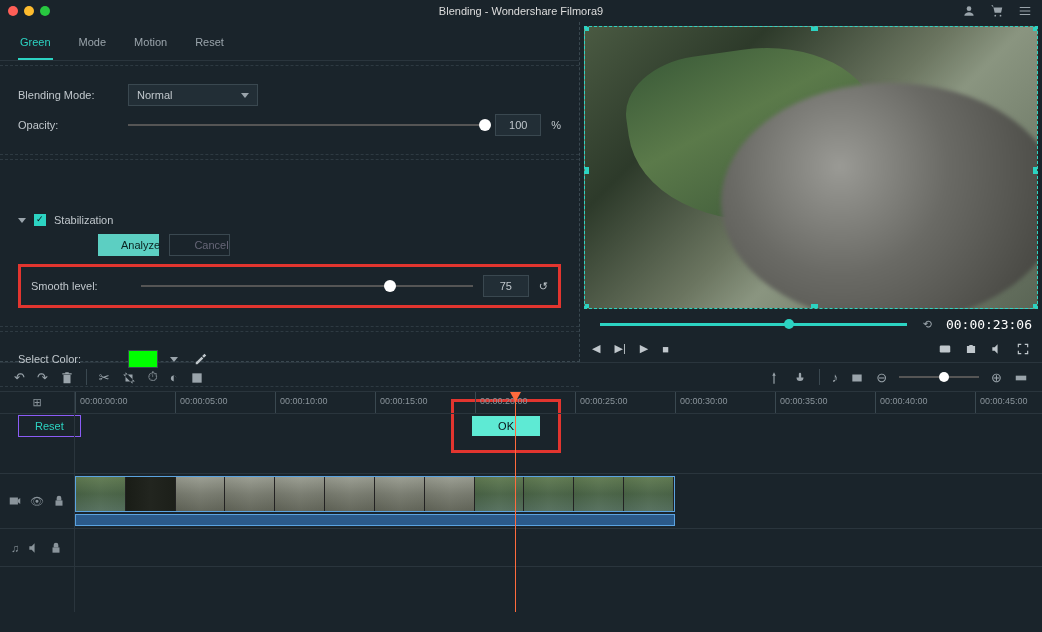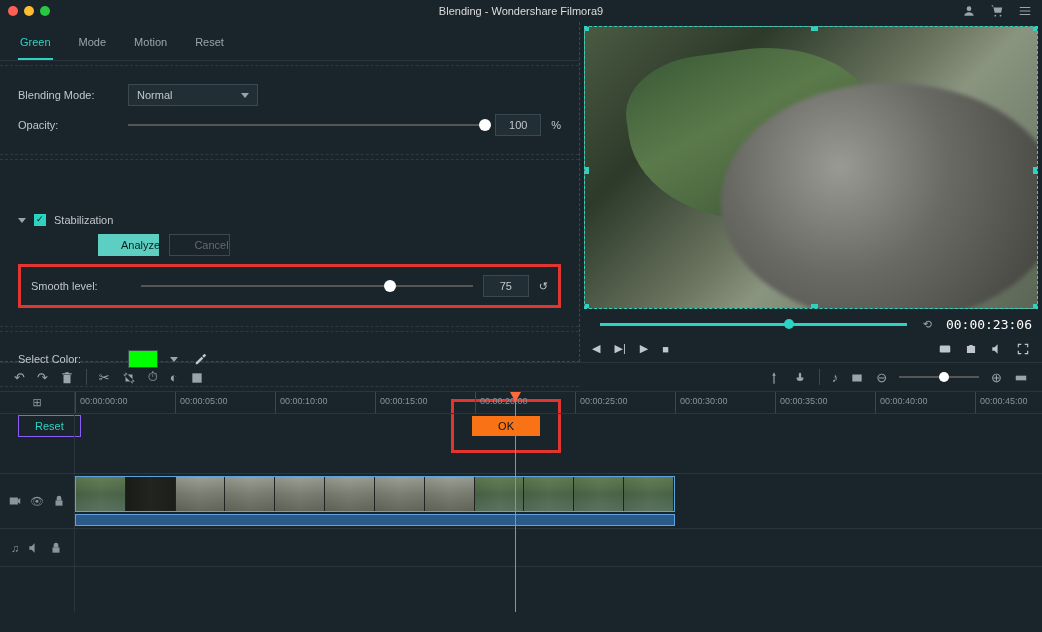--- a/index.html
+++ b/index.html
@@ -37,21 +37,21 @@
 .btn-analyze { background: #5ccfc2; color: #0b2220; }
 .btn-cancel { background: transparent; border: 1px solid #3a4850; color: #667; }
 .red-box { border: 3px solid #e2352f; }
 .undo-icon { cursor: pointer; color: #c0c7cc; }
 .color-swatch { width: 30px; height: 18px; background: #00ff00; border: 1px solid #3a4850; display: inline-block; }
 .swatch-arrow { display: inline-block; width: 0; height: 0; border-left: 4px solid transparent; border-right: 4px solid transparent; border-top: 5px solid #9aa4ab; vertical-align: middle; margin-left: 2px; }
 .eyedrop { color: #c0c7cc; cursor: pointer; margin-left: 6px; }
 .lower-controls { display: flex; align-items: center; padding: 8px 18px; gap: 20px; }
 .reset-btn { border: 1px solid #8b5cf6; color: #2cd3c2; padding: 4px 16px; cursor: pointer; font-size: 11px; }
 .ok-wrap { border: 3px solid #e2352f; padding: 14px 18px; }
-.ok-btn { background: #f97316; color: #0a1216; padding: 4px 26px; font-size: 11px; cursor: pointer; }
+.ok-btn { background: #5eead4; color: #0a1216; padding: 4px 26px; font-size: 11px; cursor: pointer; }
 .preview { flex: 1; border: 1px dashed #2cd3c2; margin: 4px; position: relative; overflow: hidden; background: linear-gradient(135deg, #4a5a42 0%, #2d3a2a 25%, #6b7560 50%, #8a9580 60%, #5a6555 100%); }
 .preview-leaf { position: absolute; top: 8%; left: 10%; width: 55%; height: 62%; background: linear-gradient(160deg, #3a5a38 0%, #5b7a4a 40%, #385236 100%); border-radius: 30% 50% 40% 60%; transform: rotate(-8deg); }
 .preview-fur { position: absolute; bottom: -5%; right: -5%; width: 75%; height: 85%; background: radial-gradient(circle at 35% 35%, #9a9a95 0%, #6a6a65 40%, #4a4a45 80%); border-radius: 50%; filter: blur(2px); }
 .ph { width: 7px; height: 7px; background: #2cd3c2; position: absolute; }
 .transport { display: flex; align-items: center; gap: 6px; padding: 4px 10px; }
 .play-track { flex: 1; height: 3px; background: #2cd3c2; position: relative; margin: 0 10px; }
 .play-thumb { width: 10px; height: 10px; border-radius: 50%; background: #2cd3c2; position: absolute; top: -4px; }
 .timecode { color: #fff; font-family: monospace; font-size: 13px; margin-left: 8px; }
 .trans-icons { display: flex; gap: 14px; color: #c0c7cc; padding: 6px 12px; align-items: center; }
 .trans-icons span { cursor: pointer; }

